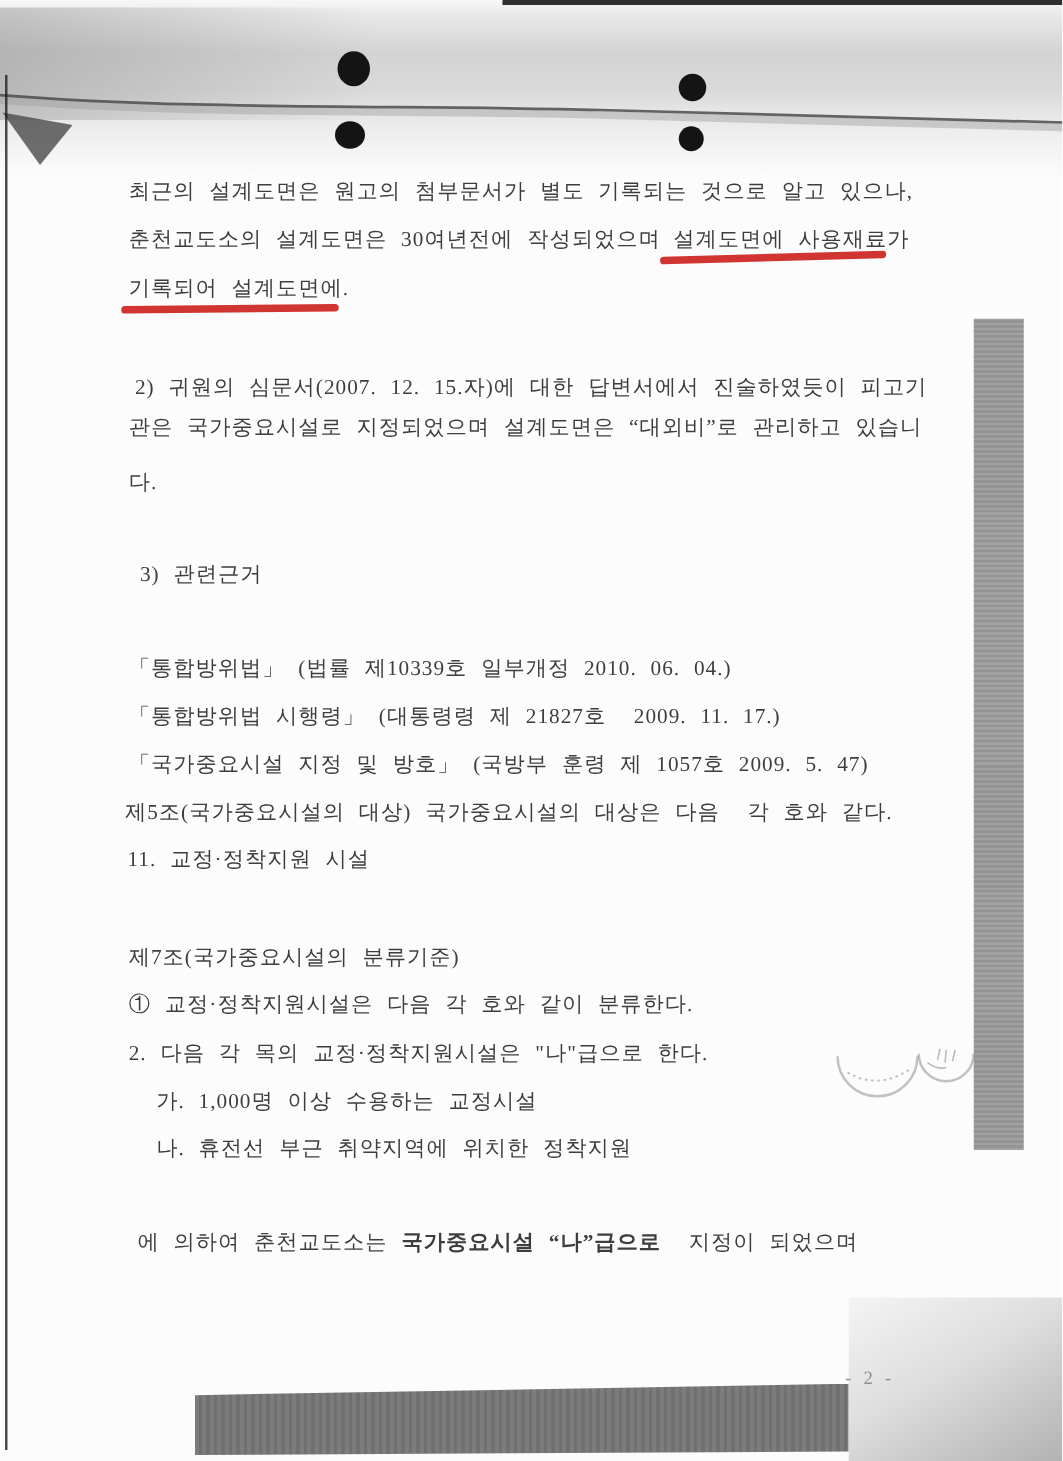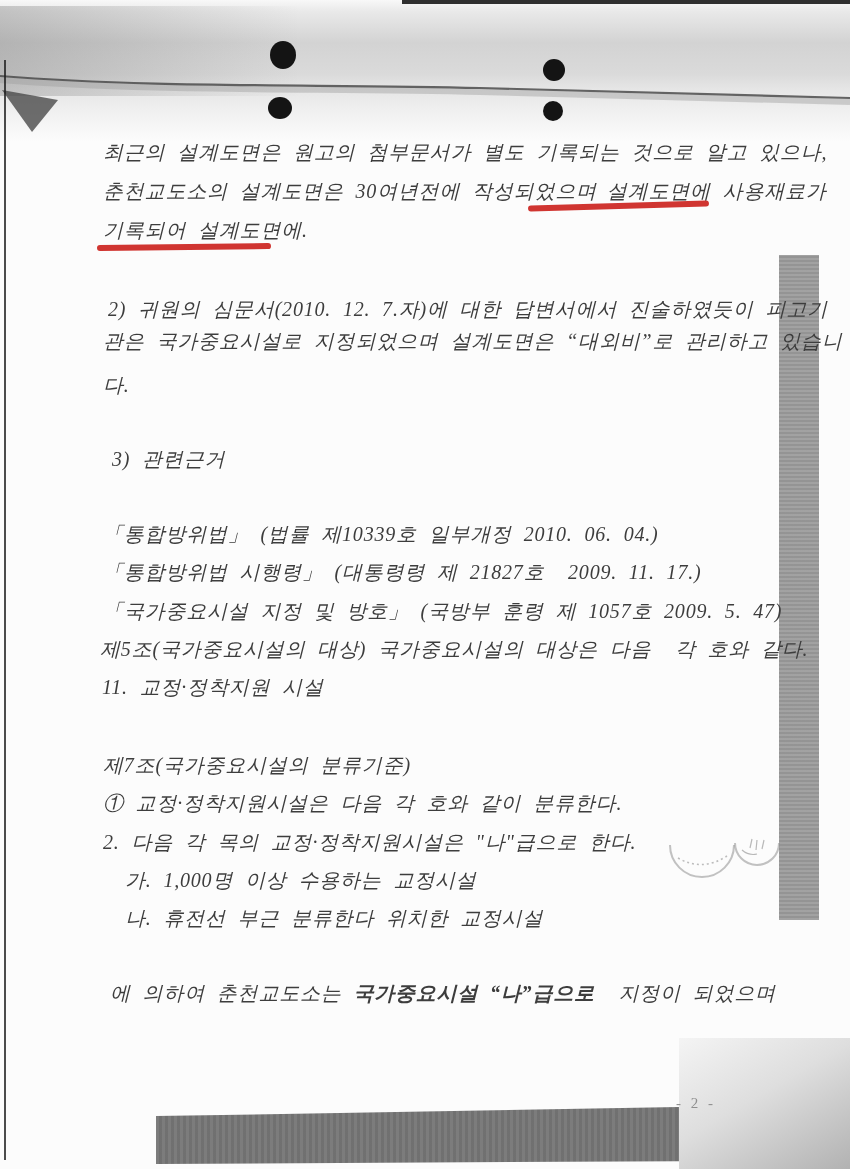--- a/index.html
+++ b/index.html
@@ -4,22 +4,22 @@
 <style>
   html,body{margin:0;padding:0;background:#ffffff;}
   .page{
     position:relative;width:850px;height:1169px;overflow:hidden;
     background:var(--page-bg,#fcfcfc);
     font-family:"Liberation Serif","DejaVu Serif",serif;
     color:var(--text,#3d3d3d);
   }
   .line{
     position:absolute;white-space:pre;
-    font-size:20px;line-height:21px;
-    letter-spacing:0.8px;word-spacing:6px;font-style:italic;
+    font-size:17px;line-height:21px;
+    letter-spacing:0.8px;word-spacing:6px;
   }
   .bold{font-weight:bold;}
   .segb{margin-left:10px;}
   .redline{
     position:absolute;height:6px;border-radius:3px;
     background:var(--red-underline,#cc2420);opacity:.92;
   }
   .scan-top{position:absolute;left:0;top:0;}
   .left-edge-line{
     position:absolute;left:4px;top:60px;width:2px;height:1100px;
@@ -91,37 +91,37 @@
   </svg>
 
   <div>
     <div class="line" style="left:103px;top:142px">최근의 설계도면은 원고의 첨부문서가 별도 기록되는 것으로 알고 있으나,</div>
     <div class="line" style="left:103px;top:181px"><span>춘천교도소의 설계도면은 30여년전에 작성되었으며</span><span class="segb">설계도면에 사용재료가</span></div>
     <div class="line" style="left:103px;top:220px">기록되어 설계도면에.</div>
 
     <div class="redline" style="left:528px;top:203px;width:181px;transform:rotate(-1.6deg)"></div>
     <div class="redline" style="left:97px;top:244px;width:174px;transform:rotate(-0.6deg)"></div>
 
-    <div class="line" style="left:108px;top:299px">2) 귀원의 심문서(2010. 12. 7.자)에 대한 답변서에서 진술하였듯이 피고기</div>
+    <div class="line" style="left:108px;top:299px">2) 귀원의 심문서(2007. 12. 15.자)에 대한 답변서에서 진술하였듯이 피고기</div>
     <div class="line" style="left:103px;top:331px">관은 국가중요시설로 지정되었으며 설계도면은 “대외비”로 관리하고 있습니</div>
     <div class="line" style="left:103px;top:375px">다.</div>
 
     <div class="line" style="left:112px;top:449px">3) 관련근거</div>
 
     <div class="line" style="left:103px;top:524px">「통합방위법」 (법률 제10339호 일부개정 2010. 06. 04.)</div>
     <div class="line" style="left:103px;top:562px">「통합방위법 시행령」 (대통령령 제 21827호  2009. 11. 17.)</div>
     <div class="line" style="left:103px;top:601px">「국가중요시설 지정 및 방호」 (국방부 훈령 제 1057호 2009. 5. 47)</div>
     <div class="line" style="left:100px;top:639px">제5조(국가중요시설의 대상) 국가중요시설의 대상은 다음  각 호와 같다.</div>
     <div class="line" style="left:102px;top:677px">11. 교정·정착지원 시설</div>
 
     <div class="line" style="left:103px;top:755px">제7조(국가중요시설의 분류기준)</div>
     <div class="line" style="left:103px;top:793px">① 교정·정착지원시설은 다음 각 호와 같이 분류한다.</div>
     <div class="line" style="left:103px;top:832px">2. 다음 각 목의 교정·정착지원시설은 "나"급으로 한다.</div>
     <div class="line" style="left:125px;top:870px">가. 1,000명 이상 수용하는 교정시설</div>
-    <div class="line" style="left:125px;top:908px">나. 휴전선 부근 분류한다 위치한 교정시설</div>
+    <div class="line" style="left:125px;top:908px">나. 휴전선 부근 취약지역에 위치한 정착지원</div>
 
     <div class="line" style="left:110px;top:983px"><span>에 의하여 춘천교도소는 </span><span class="bold">국가중요시설 “나”급으로</span><span>  지정이 되었으며</span></div>
   </div>
 
   <div class="bottom-grad"></div>
   <div class="page-number">- 2 -</div>
   <div class="bottom-bar"></div>
 
 </div>
 

